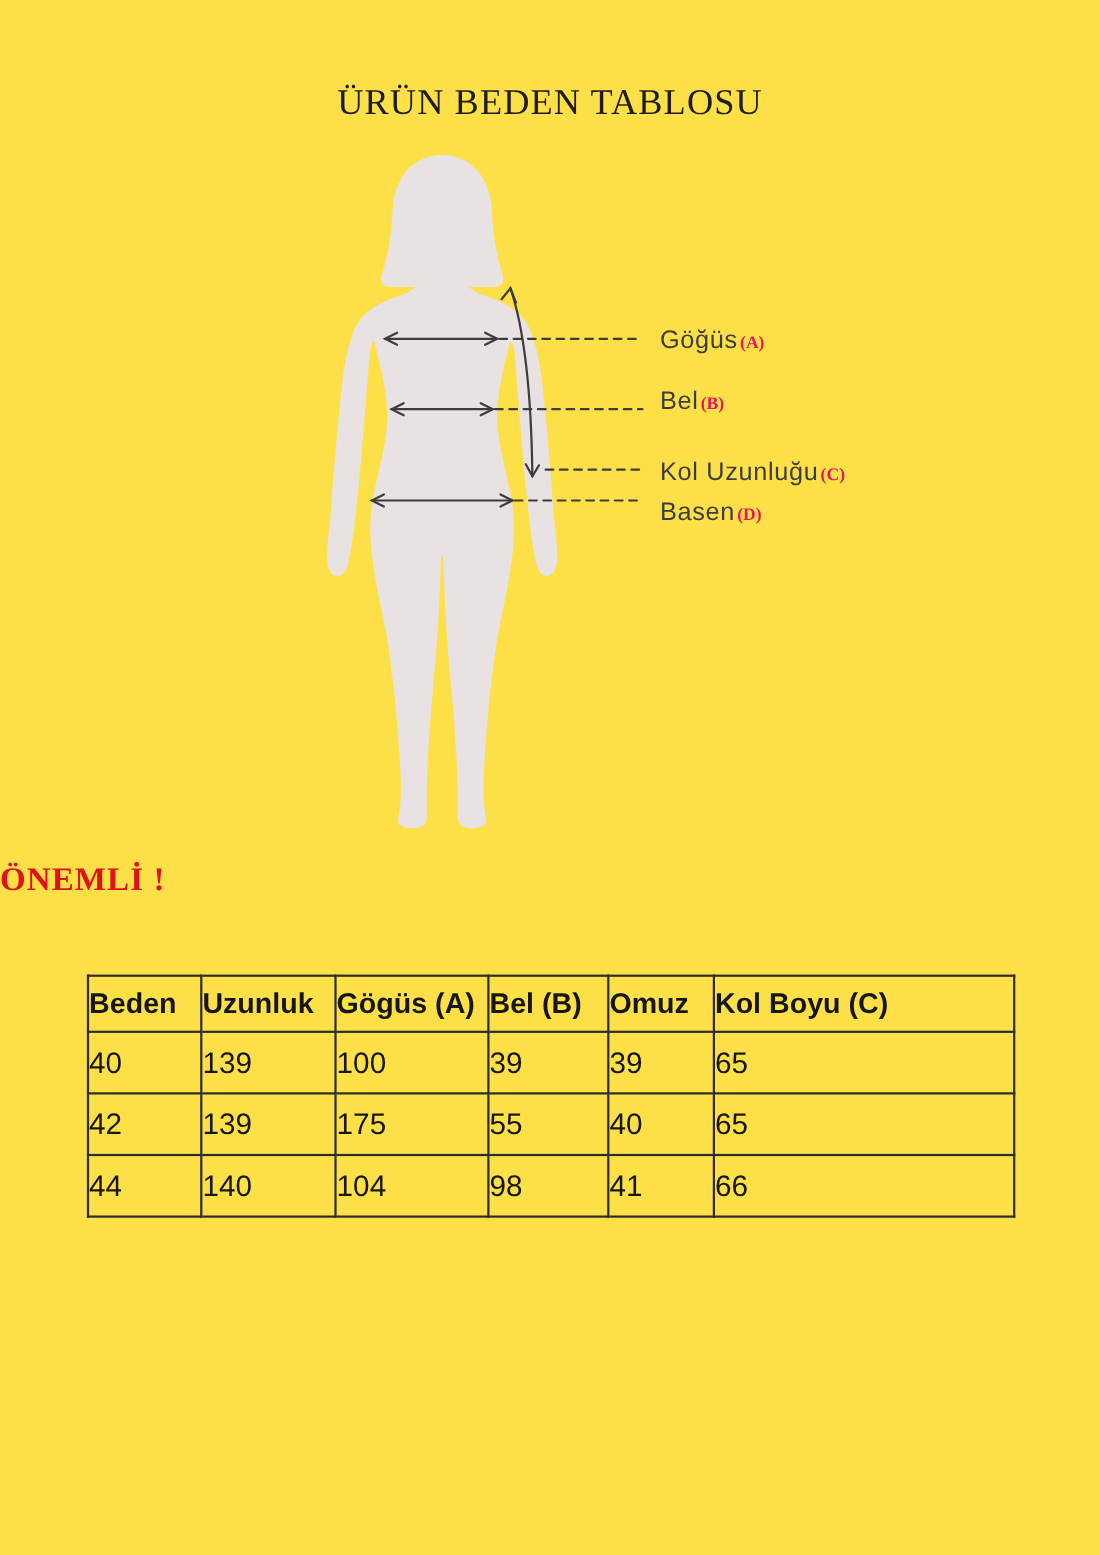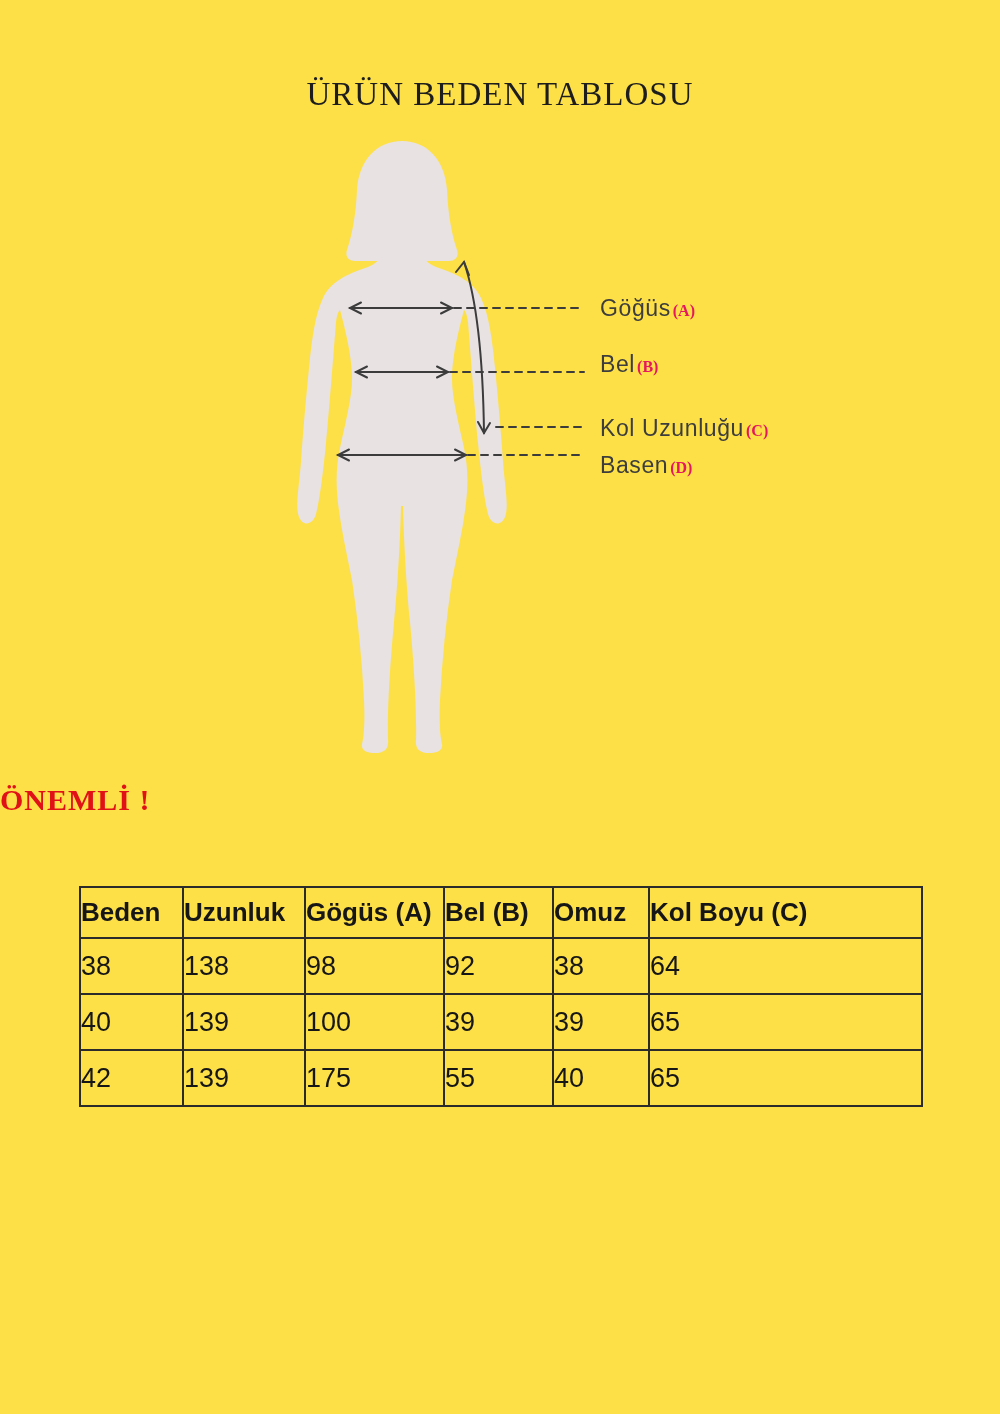--- a/index.html
+++ b/index.html
@@ -180,39 +180,39 @@
         <th>Beden</th>
         <th>Uzunluk</th>
         <th>Gögüs (A)</th>
         <th>Bel (B)</th>
         <th>Omuz</th>
         <th>Kol Boyu (C)</th>
       </tr>
     </thead>
     <tbody>
       <tr>
-        <td>38</td>
-        <td>138</td>
-        <td>98</td>
-        <td>92</td>
-        <td>38</td>
-        <td>64</td>
-      </tr>
-      <tr>
         <td>40</td>
         <td>139</td>
         <td>100</td>
         <td>39</td>
         <td>39</td>
         <td>65</td>
       </tr>
       <tr>
         <td>42</td>
         <td>139</td>
         <td>175</td>
         <td>55</td>
         <td>40</td>
         <td>65</td>
       </tr>
+      <tr>
+        <td>44</td>
+        <td>140</td>
+        <td>104</td>
+        <td>98</td>
+        <td>41</td>
+        <td>66</td>
+      </tr>
     </tbody>
   </table>
 
 </div>
 
 </body></html>

